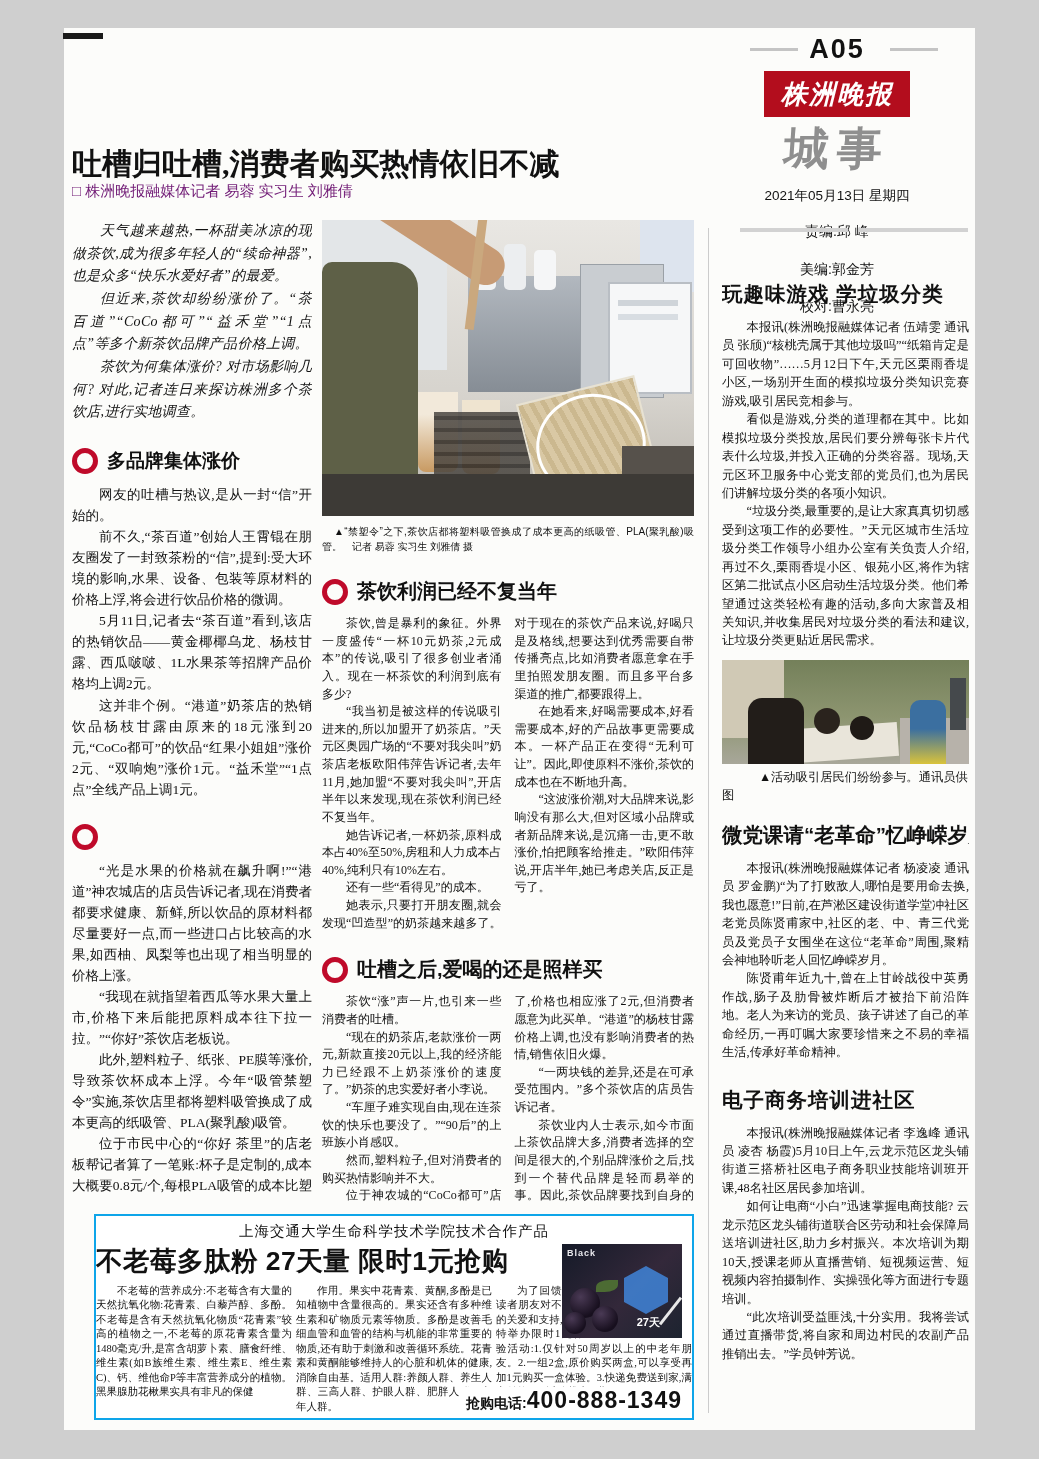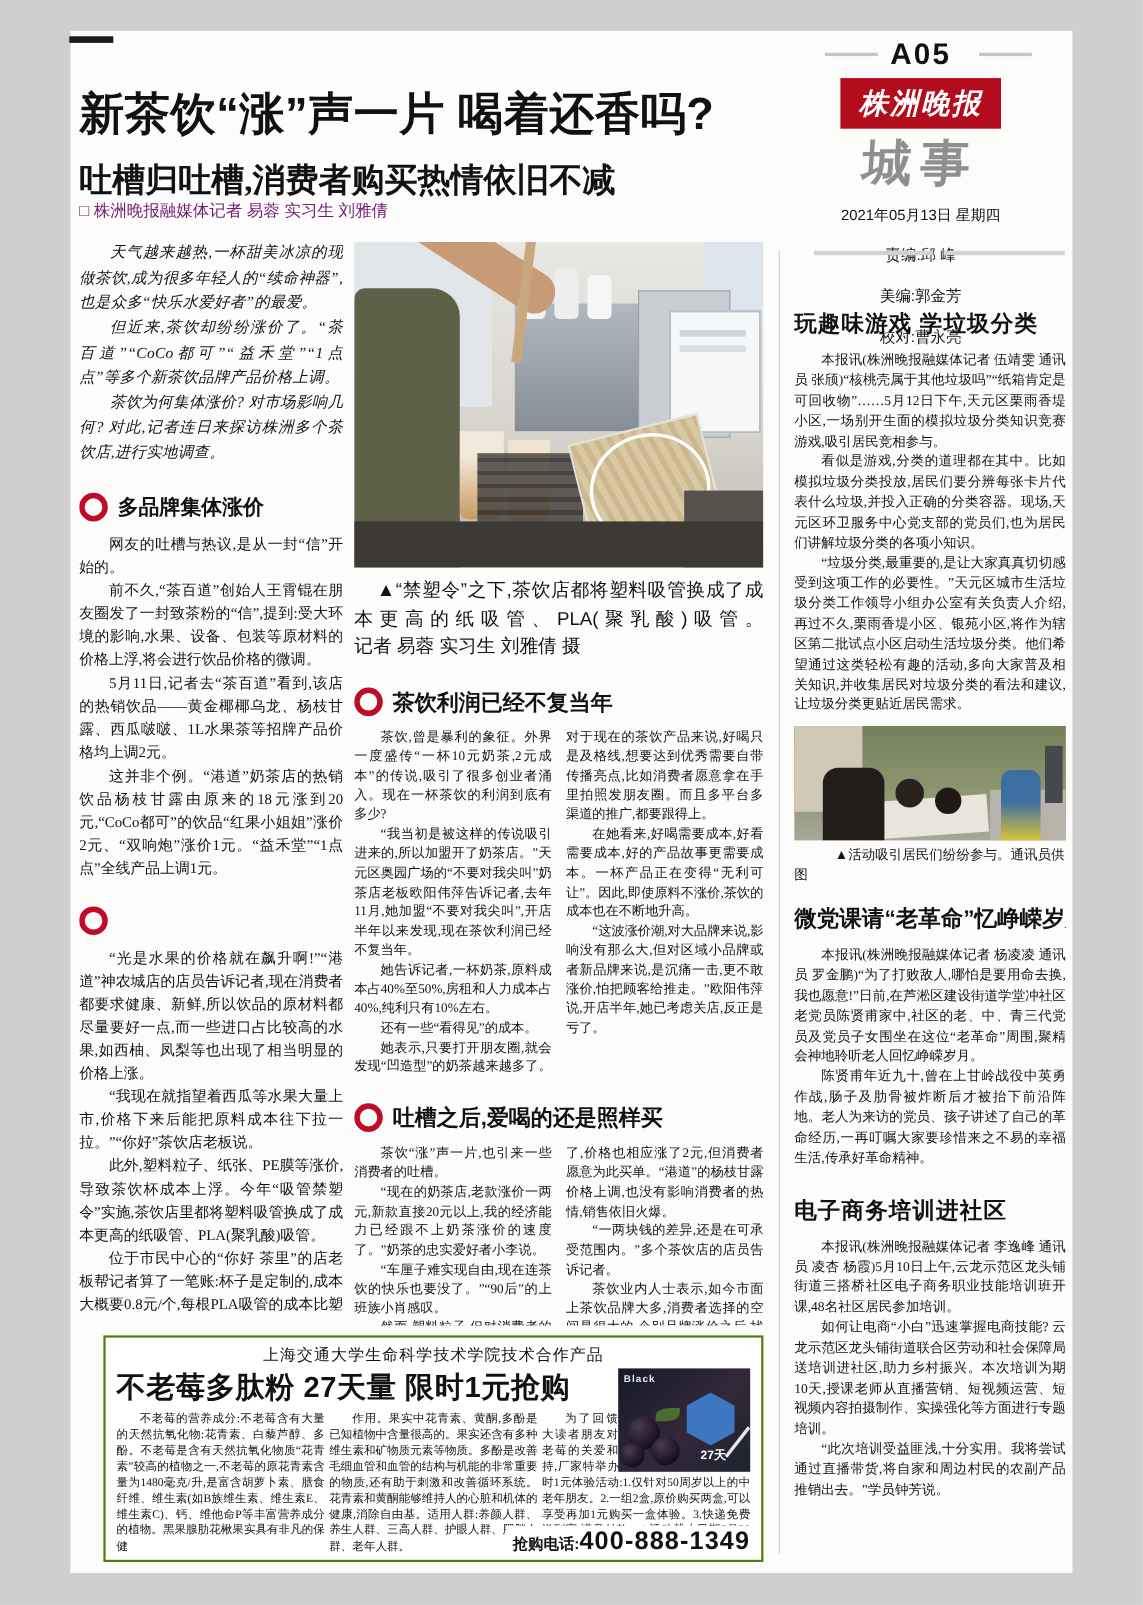--- a/index.html
+++ b/index.html
@@ -37,38 +37,38 @@
   .intro{font-size:14px;line-height:1.62;font-style:italic;text-indent:2em;text-align:justify;letter-spacing:0.3px;}
   .sec-head{display:flex;align-items:center;gap:9px;margin:24px 0 10px;}
   .donut{width:16px;height:16px;border:5px solid #bf0a2a;border-radius:50%;flex:0 0 auto;}
   .sec-head h3{margin:0;font-family:"Liberation Sans",sans-serif;font-weight:bold;font-size:19px;}
   .sec-head.mid h3{font-size:20px;}
   .body-p{font-size:13.5px;line-height:1.56;text-indent:2em;text-align:justify;}
   
   .photo-main{position:relative;width:372px;height:296px;overflow:hidden;
               background:linear-gradient(180deg,#e9e7e3 0%,#d6d3cd 60%,#b9b5ad 100%);}
   .ph{position:absolute;}
-  .caption{font-family:"Liberation Sans",sans-serif;font-size:17px;line-height:1.5;
+  .caption{font-family:"Liberation Sans",sans-serif;font-size:10px;line-height:1.5;
            margin-top:8px;text-indent:1.2em;text-align:justify;}
   .credit{white-space:nowrap;}
   .twocol{column-count:2;column-gap:13px;font-size:12px;line-height:1.47;text-align:justify;}
   .twocol p{text-indent:2em;}
   
   .col-right h2{margin:0;font-family:"Liberation Sans",sans-serif;font-weight:bold;font-size:20.5px;white-space:nowrap;}
   .col-right .rp{font-size:12.3px;line-height:1.5;text-indent:2em;text-align:justify;}
   .h2a{margin-top:60px !important;margin-bottom:10px !important;letter-spacing:1px;}
   .h2b{margin-top:16px !important;margin-bottom:10px !important;}
   .h2c{margin-top:24px !important;margin-bottom:10px !important;letter-spacing:1px;}
   .photo-side{position:relative;width:247px;height:104px;overflow:hidden;margin-top:10px;
               background:linear-gradient(180deg,#74805a 0%,#8d9570 55%,#a8a79a 100%);}
   .caption-side{font-family:"Liberation Sans",sans-serif;font-size:12.3px;line-height:1.5;
                 margin-top:4px;text-indent:3em;}
   
-  .ad-box{position:absolute;left:30px;top:1186px;width:600px;height:206px;border:2px solid #4d7c0f;
-          padding:6px 10px;box-sizing:border-box;overflow:hidden;background:#fff;}
+  .ad-box{position:absolute;left:30px;top:1186px;width:600px;height:206px;border:2px solid #0ea5e9;
+          padding:6px 0;box-sizing:border-box;overflow:hidden;background:#fff;}
   .ad-header{text-align:center;font-size:14.5px;letter-spacing:1px;font-family:"Liberation Sans",sans-serif;}
   .ad-headline{font-family:"Liberation Sans",sans-serif;font-weight:bold;font-size:26.5px;
                letter-spacing:0.5px;margin:2px 132px 5px 0;white-space:nowrap;}
   .ad-image{position:absolute;top:28px;right:10px;width:120px;height:94px;overflow:hidden;
             background:linear-gradient(135deg,#151a28 0%,#33283a 55%,#1d2430 100%);}
   .ad-cols{display:flex;gap:4px;}
   .ad-col{flex:1;font-size:10.5px;line-height:1.38;text-align:justify;}
   .ad-col p{text-indent:2em;}
   .ad-img-spacer{float:right;width:108px;height:48px;}
   .ad-phone{position:absolute;right:10px;bottom:4px;background:#fff;padding-left:6px;
@@ -100,21 +100,20 @@
     </div>
     <div class="section-name">城事</div>
     <div class="date-line">2021年05月13日 星期四</div>
     <div class="editor-line">责编:邱  峰</div>
     <div class="editor-line">美编:郭金芳</div>
     <div class="editor-line">校对:曹永亮</div>
   </header>
   <div class="mast-bottom mb1"></div>
   <div class="mast-bottom mb2"></div>
 
-  <div class="headline">新茶饮“涨”声一片 喝着还香吗?</div>
   <div class="subhead">吐槽归吐槽,消费者购买热情依旧不减</div>
   <div class="byline">□ 株洲晚报融媒体记者 易蓉 实习生 刘雅倩</div>
 
   <div class="vdivider"></div>
 
   <section class="col-left">
     <p class="intro">天气越来越热,一杯甜美冰凉的现做茶饮,成为很多年轻人的“续命神器”,也是众多“快乐水爱好者”的最爱。</p>
     <p class="intro">但近来,茶饮却纷纷涨价了。“茶百道”“CoCo都可”“益禾堂”“1点点”等多个新茶饮品牌产品价格上调。</p>
     <p class="intro">茶饮为何集体涨价? 对市场影响几何? 对此,记者连日来探访株洲多个茶饮店,进行实地调查。</p>
 

